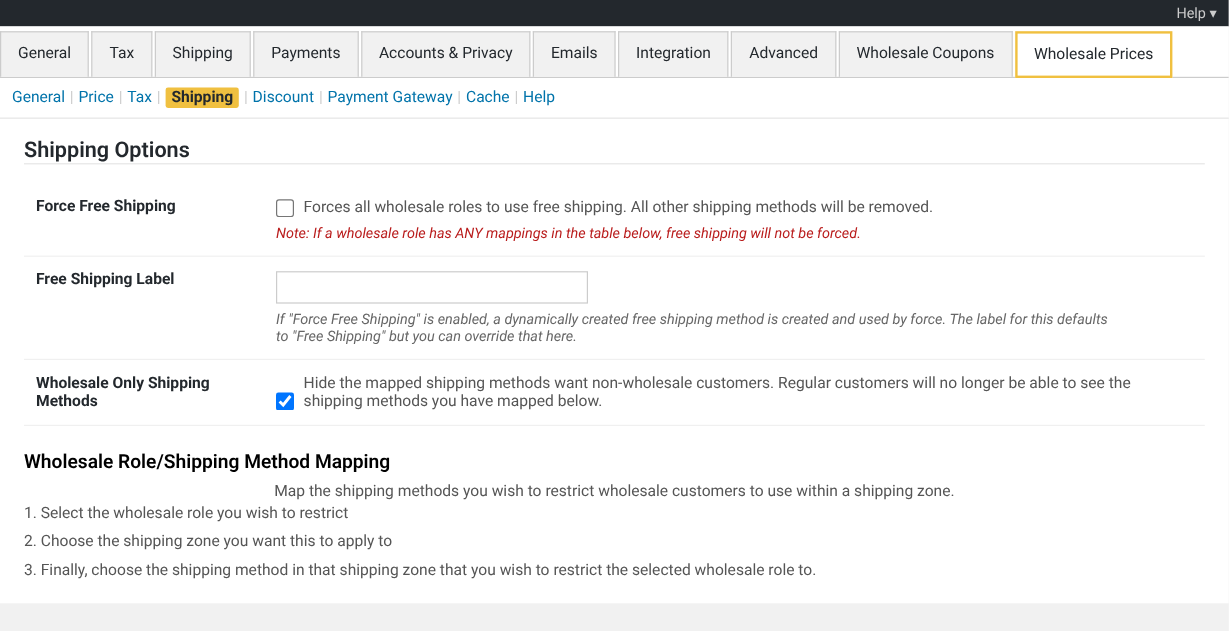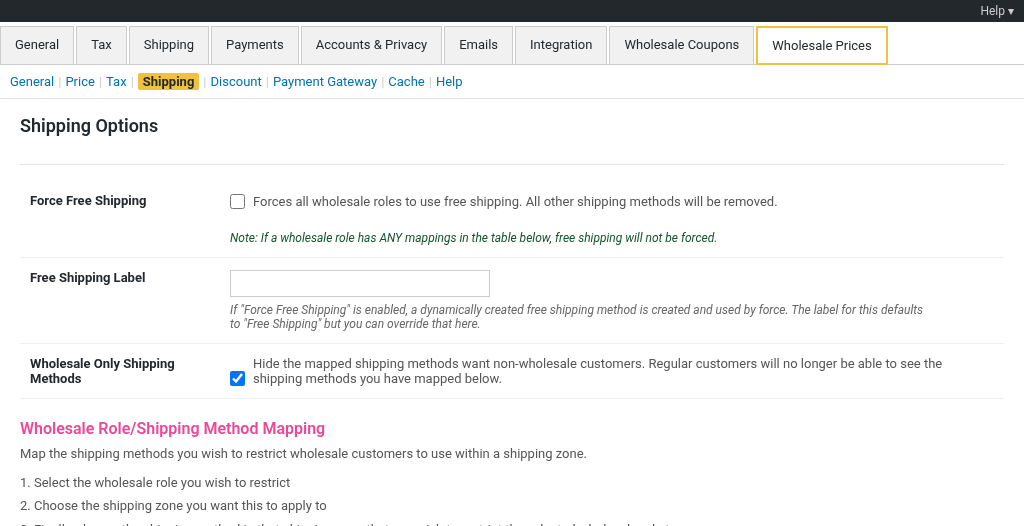--- a/index.html
+++ b/index.html
@@ -84,21 +84,21 @@
     .content {
       padding: 16px 20px;
       background: #fff;
     }
     .section-title {
       font-size: 18px;
       font-weight: 600;
       margin-bottom: 16px;
       color: #23282d;
       border-bottom: 1px solid #e5e5e5;
-      padding-bottom: 28px;
+      padding-bottom: 0;
     }
     .settings-table {
       width: 100%;
       border-collapse: collapse;
     }
     .settings-table tr td {
       padding: 12px 10px;
       vertical-align: top;
     }
     .settings-table tr {
@@ -115,22 +115,22 @@
       color: #555;
       font-size: 13px;
     }
     .checkbox-row {
       display: flex;
       align-items: flex-end;
       gap: 8px;
     }
     .note-text {
       font-style: italic;
-      color: #14532d;
-      margin-top: 22px;
+      color: #b91c1c;
+      margin-top: 6px;
       font-size: 12px;
     }
     .text-input {
       width: 260px;
       padding: 5px 8px;
       border: 1px solid #ccc;
       background: #fff;
       font-size: 13px;
       color: #23282d;
     }
@@ -140,27 +140,27 @@
       margin-top: 6px;
       font-size: 12px;
       max-width: 700px;
     }
     .mapping-section {
       margin-top: 20px;
     }
     .mapping-title {
       font-size: 16px;
       font-weight: 600;
-      color: #ec4899;
+      color: #000000;
       margin-bottom: 8px;
     }
     .mapping-desc {
       font-size: 13px;
       color: #555;
-      margin-bottom: 10px;
+      text-align: center;
     }
     .mapping-steps {
       font-size: 13px;
       color: #555;
       line-height: 1.8;
     }
     input[type="checkbox"] {
       width: 15px;
       height: 15px;
       margin-top: 1px;
@@ -178,20 +178,21 @@
 </div>
 
 <div class="main-tabs" id="main-tabs-container">
 <div class="main-tab">General</div>
     <div class="main-tab">Tax</div>
     <div class="main-tab">Shipping</div>
     <div class="main-tab">Payments</div>
     <div class="main-tab">Accounts &amp; Privacy</div>
     <div class="main-tab">Emails</div>
     <div class="main-tab">Integration</div>
+    <div class="main-tab">Advanced</div>
     <div class="main-tab">Wholesale Coupons</div>
     <div class="main-tab active highlighted">Wholesale Prices</div>
   </div>
 
 <div class="sub-tabs" id="sub-tabs-container">
 <a class="sub-tab-link" href="#">General</a>
     <span class="sub-tab-sep"> | </span>
     <a class="sub-tab-link" href="#">Price</a>
     <span class="sub-tab-sep"> | </span>
     <a class="sub-tab-link" href="#">Tax</a>

